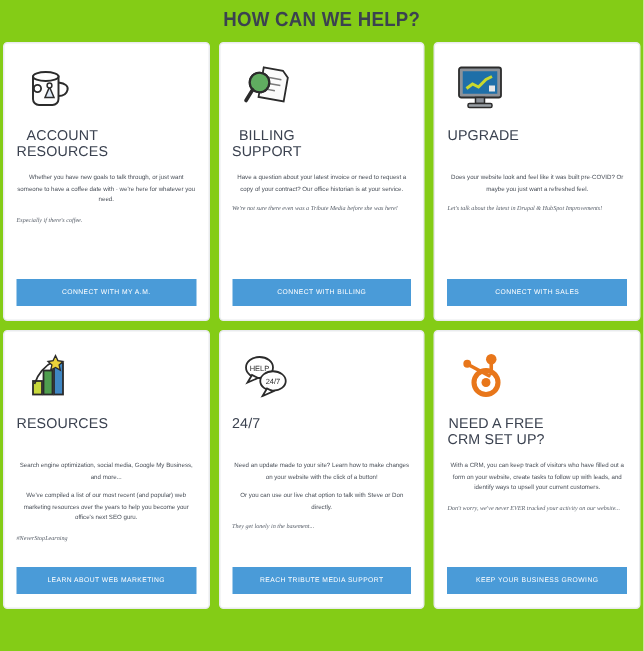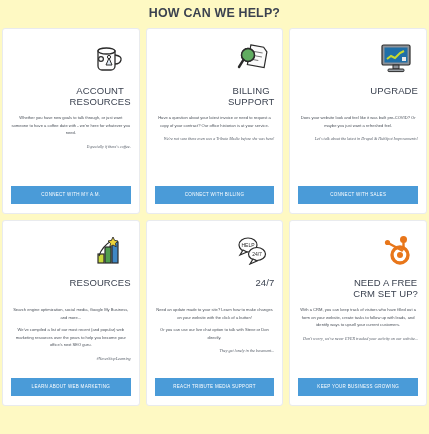--- a/index.html
+++ b/index.html
@@ -2,21 +2,21 @@
 <html><head>
 <meta charset="utf-8">
 <style>
   * { box-sizing: border-box; margin: 0; padding: 0; }
   html, body {
     width: 429px; height: 434px;
     background: #ffffff;
     font-family: "Liberation Sans", sans-serif;
     overflow: hidden;
   }
-  .page { width: 429px; height: 434px; position: relative; background:#fef9c3; }
+  .page { width: 429px; height: 434px; position: relative; background:#84cc16; }
 
   .page-title {
     text-align: center;
     font-size: 13.5px;
     font-weight: bold;
     letter-spacing: 0.2px;
     color: #3b4250;
     padding-top: 5px;
     padding-bottom: 8px;
     font-family: "Liberation Sans", sans-serif;
@@ -31,21 +31,21 @@
     padding: 0 2px;
   }
 
   .card {
     background: #ffffff;
     border: 1px solid #e9ebee;
     border-radius: 3px;
     padding: 10px 8px 9px 8px;
     display: flex;
     flex-direction: column;
-    align-items: flex-end;
+    align-items: flex-start;
     min-height: 186px;
   }
 
   .card-icon {
     height: 38px;
     width: 44px;
     display: flex;
     align-items: center;
     justify-content: center;
     margin-bottom: 8px;

